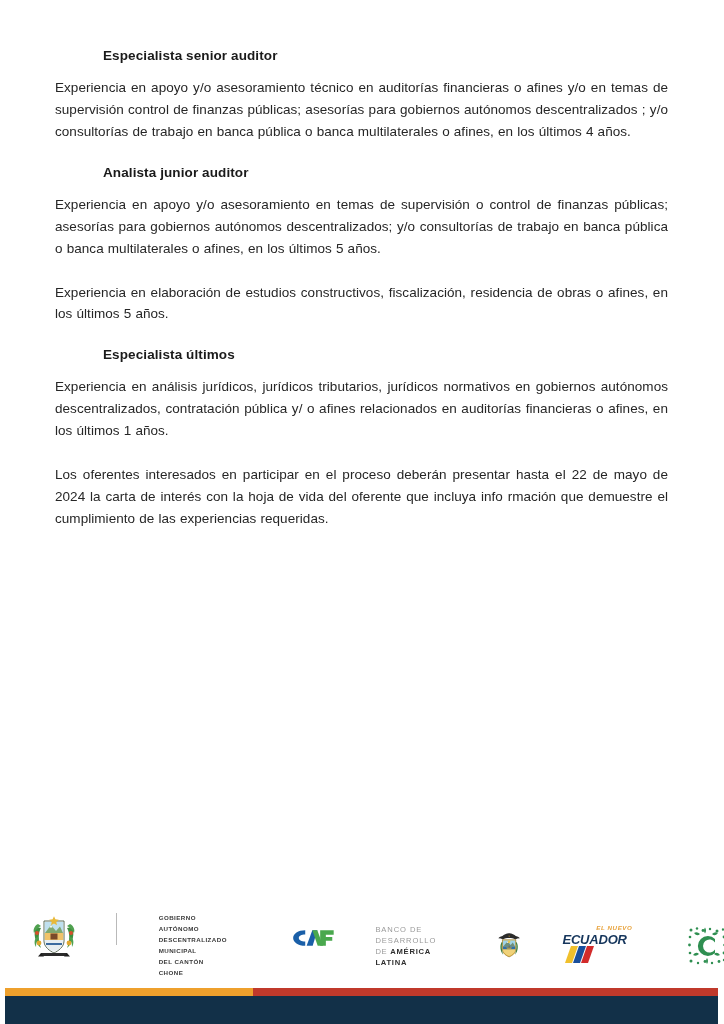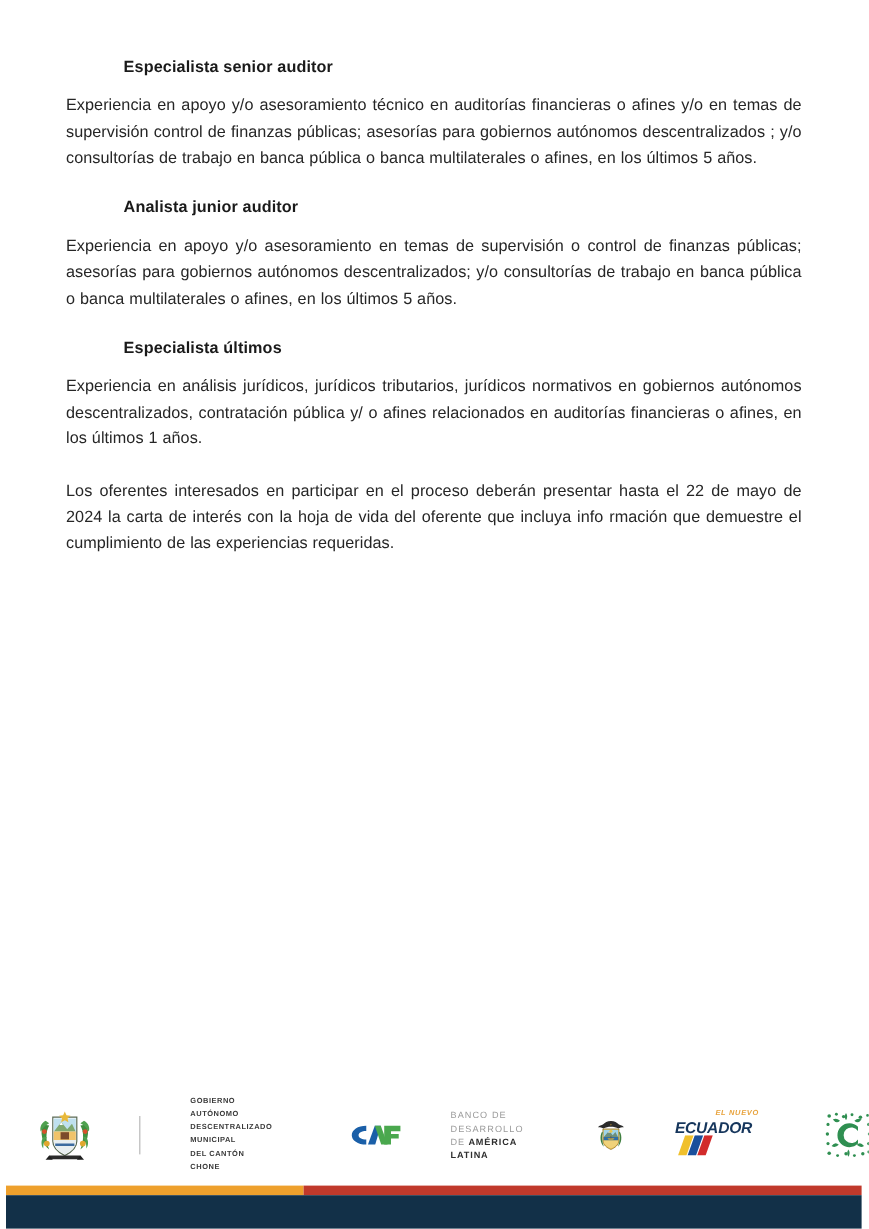--- a/index.html
+++ b/index.html
@@ -63,21 +63,21 @@
     left: 0;
     top: 912px;
     width: 724px;
     height: 68px;
     display: flex;
     align-items: center;
   }
 
   .logo {
     display: flex;
-    align-items: center;
+    align-items: flex-start;
     gap: 33px;
   }
 
   .logo-gad   { margin-left: 32px; }
   .logo-caf   { margin-left: 64px; }
   .logo-ec    { margin-left: 44px; }
   .logo-chone { margin-left: 52px; }
 
   
   .shield-wrap {
@@ -200,25 +200,26 @@
   }
 </style>
 </head>
 <body>
 
 <div class="page">
 
   <div class="content">
 
     <h2 class="section-heading">Especialista senior auditor</h2>
-    <p class="body-para">Experiencia en apoyo y/o asesoramiento técnico en auditorías financieras o afines y/o en temas de supervisión control de finanzas públicas; asesorías para gobiernos autónomos descentralizados ; y/o consultorías de trabajo en banca pública o  banca multilaterales o afines, en los últimos 5 años.</p>
+    <p class="body-para">Experiencia en apoyo y/o asesoramiento técnico en auditorías financieras o afines y/o en temas de supervisión control de finanzas públicas; asesorías para gobiernos autónomos descentralizados ; y/o consultorías de trabajo en banca pública o  banca multilaterales o afines, en los últimos 4 años.</p>
 
     <h2 class="section-heading">Analista junior auditor</h2>
     <p class="body-para">Experiencia en apoyo y/o asesoramiento en temas de supervisión o control de finanzas públicas; asesorías para gobiernos autónomos descentralizados; y/o consultorías de trabajo en banca pública o banca multilaterales o afines, en los últimos 5 años.</p>
 
+    <p class="body-para">Experiencia en elaboración de estudios constructivos, fiscalización, residencia de obras o afines, en los últimos 5 años.</p>
 
     <h2 class="section-heading">Especialista últimos</h2>
     <p class="body-para">Experiencia en análisis jurídicos, jurídicos tributarios, jurídicos normativos en gobiernos autónomos descentralizados, contratación pública y/ o afines  relacionados en auditorías financieras o afines, en los últimos 1 años.</p>
 
     <p class="body-para final-para">Los oferentes interesados en participar en el proceso deberán presentar hasta el 22 de mayo de 2024 la carta de interés  con la hoja de vida del oferente que incluya info rmación que demuestre el cumplimiento de las experiencias requeridas.</p>
 
   </div>
 
   <div class="footer-logos">
 

